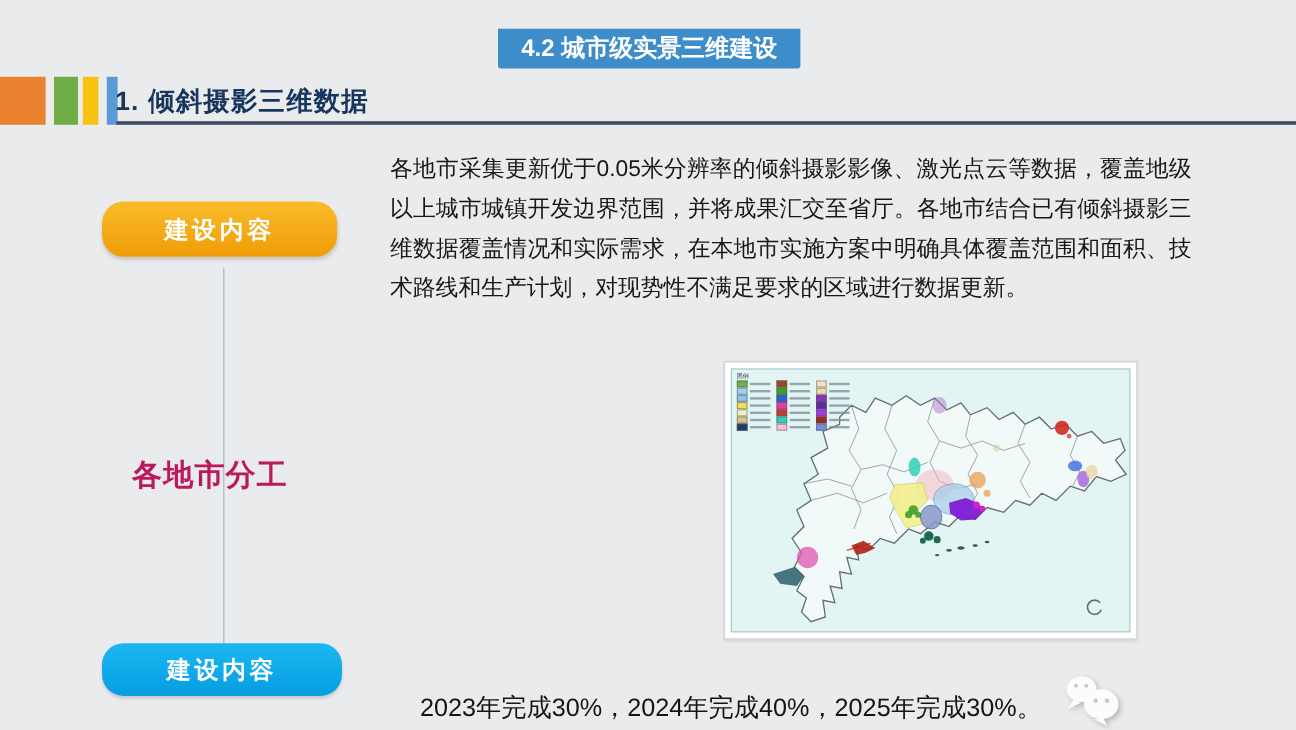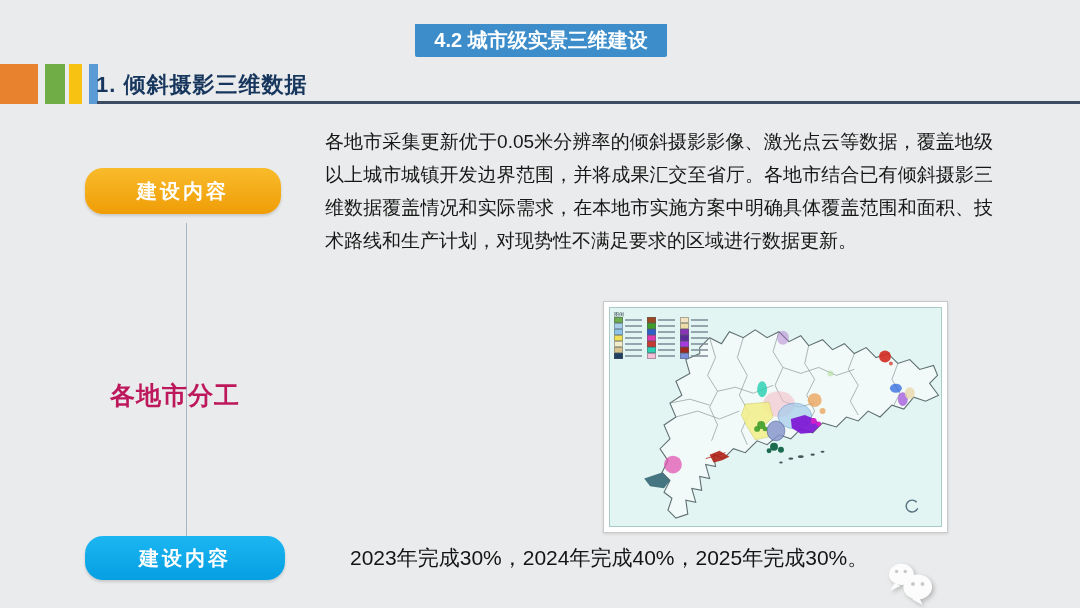--- a/index.html
+++ b/index.html
@@ -86,21 +86,21 @@
   .legend-title{font-size:5px;color:#33414a;line-height:6px;}
   .legend-grid{
     display:grid;grid-template-columns:repeat(3,1fr);
     gap:2px 3px;margin-top:1px;
   }
   .lg-cell{display:flex;align-items:center;gap:2px;height:4px;}
   .lg-chip{width:7px;height:4px;display:inline-block;border:0.5px solid rgba(80,90,100,.45);}
   .lg-bar{width:17px;height:2px;display:inline-block;background:#7c8a96;opacity:.75;}
 
   .schedule-text{
-    left:350px;top:520px;
+    left:350px;top:552px;
     font-size:21px;color:#141414;
   }
 
   
   .watermark{
     left:806px;top:536px;display:flex;align-items:center;gap:8px;flex-direction:column;
   }
   .wm-icon{filter:drop-shadow(2px 2px 2px rgba(140,140,140,0.55));}
   .wm-text{
     font-size:27px;color:#fbfbfb;letter-spacing:3px;

